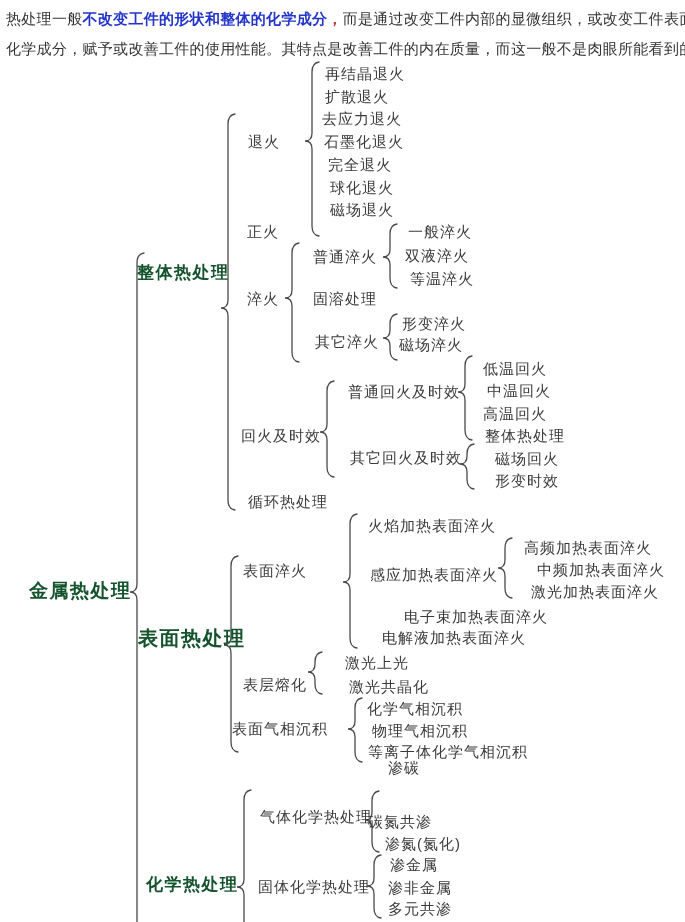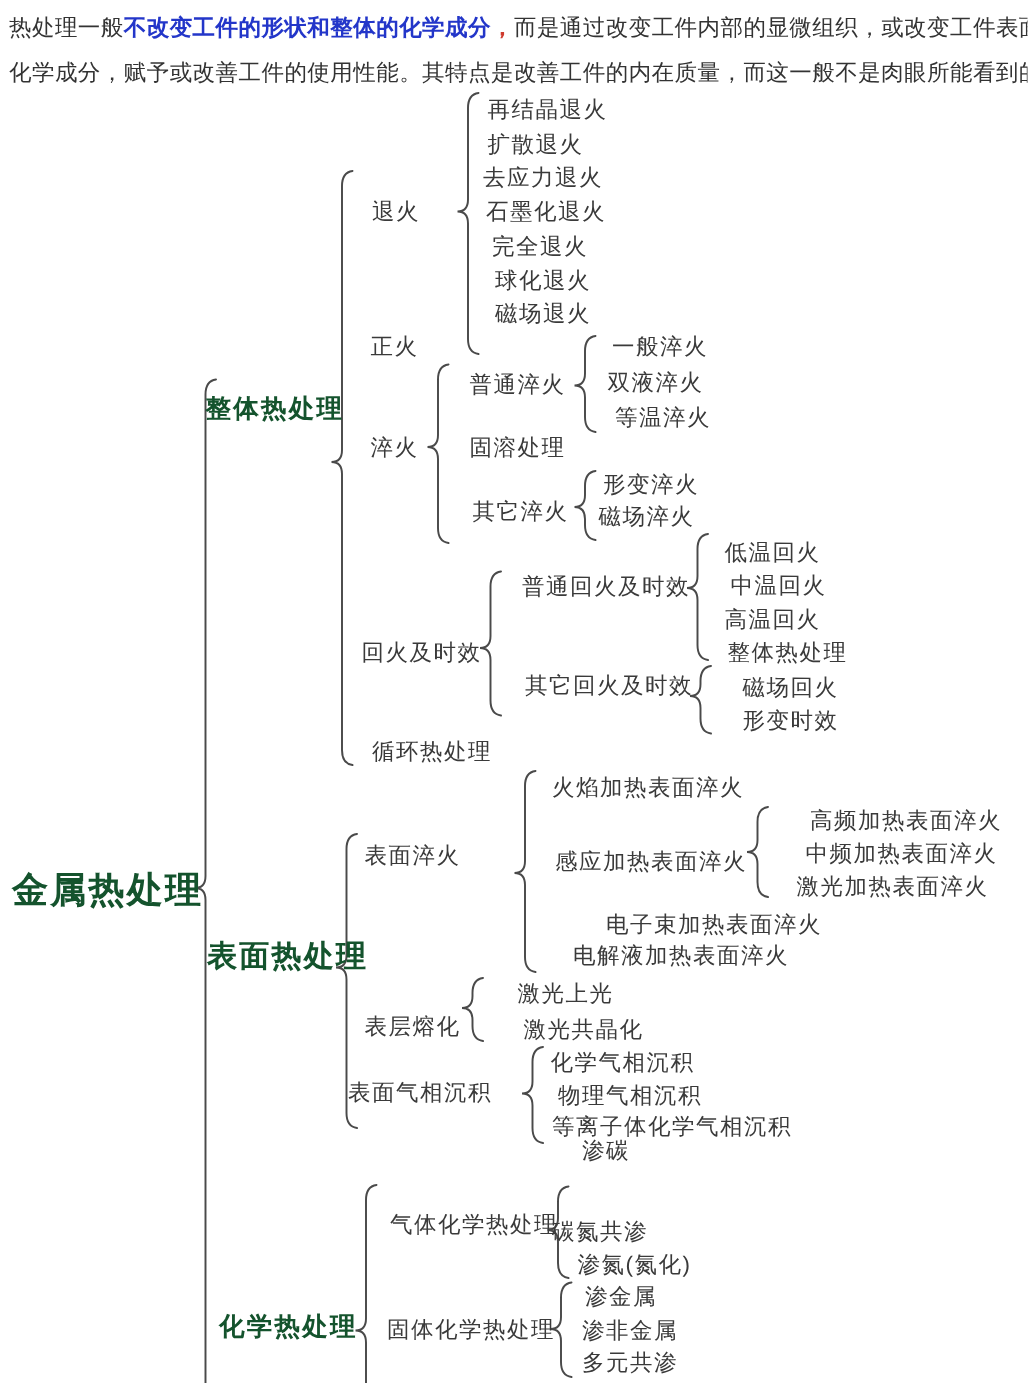--- a/index.html
+++ b/index.html
@@ -46,21 +46,21 @@
       <path d="M 238 556 Q 231 557 231 566 L 231 637 Q 231 645 224 645 Q 231 645 231 653 L 231 742 Q 231 751 238 752"></path>
       <path d="M 357 514 Q 350 515 350 524 L 350 574 Q 350 582 343 582 Q 350 582 350 590 L 350 638 Q 350 647 357 648"></path>
       <path d="M 512 538 Q 505 539 505 548 L 505 560 Q 505 568 498 568 Q 505 568 505 576 L 505 588 Q 505 597 512 598"></path>
       <path d="M 322 652 Q 315 653 315 662 L 315 664 Q 315 672 308 672 Q 315 672 315 680 L 315 684 Q 315 693 322 694"></path>
       <path d="M 362 698 Q 355 699 355 708 L 355 721 Q 355 729 348 729 Q 355 729 355 737 L 355 752 Q 355 761 362 762"></path>
       <path d="M 251 790 Q 244 791 244 800 L 244 879 Q 244 887 237 887 Q 244 887 244 895 L 244 935 Q 244 944 251 945"></path>
       <path d="M 379 791 Q 372 792 372 801 L 372 812 Q 372 820 365 820 Q 372 820 372 828 L 372 842 Q 372 851 379 852"></path>
       <path d="M 381 855 Q 374 856 374 865 L 374 878 Q 374 886 367 886 Q 374 886 374 894 L 374 908 Q 374 917 381 918"></path>
     </svg>
   <div id="tree-nodes">
-      <div class="node bold" style="font-size: 24px; left: 8px; top: 581px;">金属热处理</div>
+      <div class="node bold" style="font-size: 19px; left: 29px; top: 581px;">金属热处理</div>
       <div class="node bold" style="font-size: 17px; left: 137px; top: 264px;">整体热处理</div>
       <div class="node bold" style="font-size: 20px; left: 138px; top: 627px;">表面热处理</div>
       <div class="node bold" style="font-size: 17px; left: 146px; top: 876px;">化学热处理</div>
       <div class="node" style="left: 248px; top: 134px;">退火</div>
       <div class="node" style="left: 325px; top: 66px;">再结晶退火</div>
       <div class="node" style="left: 325px; top: 89px;">扩散退火</div>
       <div class="node" style="left: 322px; top: 111px;">去应力退火</div>
       <div class="node" style="left: 324px; top: 134px;">石墨化退火</div>
       <div class="node" style="left: 328px; top: 157px;">完全退火</div>
       <div class="node" style="left: 330px; top: 180px;">球化退火</div>
@@ -81,21 +81,21 @@
       <div class="node" style="left: 487px; top: 383px;">中温回火</div>
       <div class="node" style="left: 483px; top: 406px;">高温回火</div>
       <div class="node" style="left: 485px; top: 428px;">整体热处理</div>
       <div class="node" style="left: 350px; top: 450px;">其它回火及时效</div>
       <div class="node" style="left: 495px; top: 451px;">磁场回火</div>
       <div class="node" style="left: 495px; top: 473px;">形变时效</div>
       <div class="node" style="left: 248px; top: 494px;">循环热处理</div>
       <div class="node" style="left: 243px; top: 563px;">表面淬火</div>
       <div class="node" style="left: 368px; top: 518px;">火焰加热表面淬火</div>
       <div class="node" style="left: 370px; top: 567px;">感应加热表面淬火</div>
-      <div class="node" style="left: 524px; top: 540px; margin-left: 16px;">高频加热表面淬火</div>
+      <div class="node" style="left: 524px; top: 540px;">高频加热表面淬火</div>
       <div class="node" style="left: 537px; top: 562px;">中频加热表面淬火</div>
       <div class="node" style="left: 531px; top: 584px;">激光加热表面淬火</div>
       <div class="node" style="left: 368px; top: 609px; margin-left: 36px;">电子束加热表面淬火</div>
       <div class="node" style="left: 382px; top: 630px;">电解液加热表面淬火</div>
       <div class="node" style="left: 243px; top: 677px;">表层熔化</div>
       <div class="node" style="left: 345px; top: 655px;">激光上光</div>
       <div class="node" style="left: 349px; top: 679px;">激光共晶化</div>
       <div class="node" style="left: 232px; top: 721px;">表面气相沉积</div>
       <div class="node" style="left: 367px; top: 701px;">化学气相沉积</div>
       <div class="node" style="left: 372px; top: 723px;">物理气相沉积</div>

